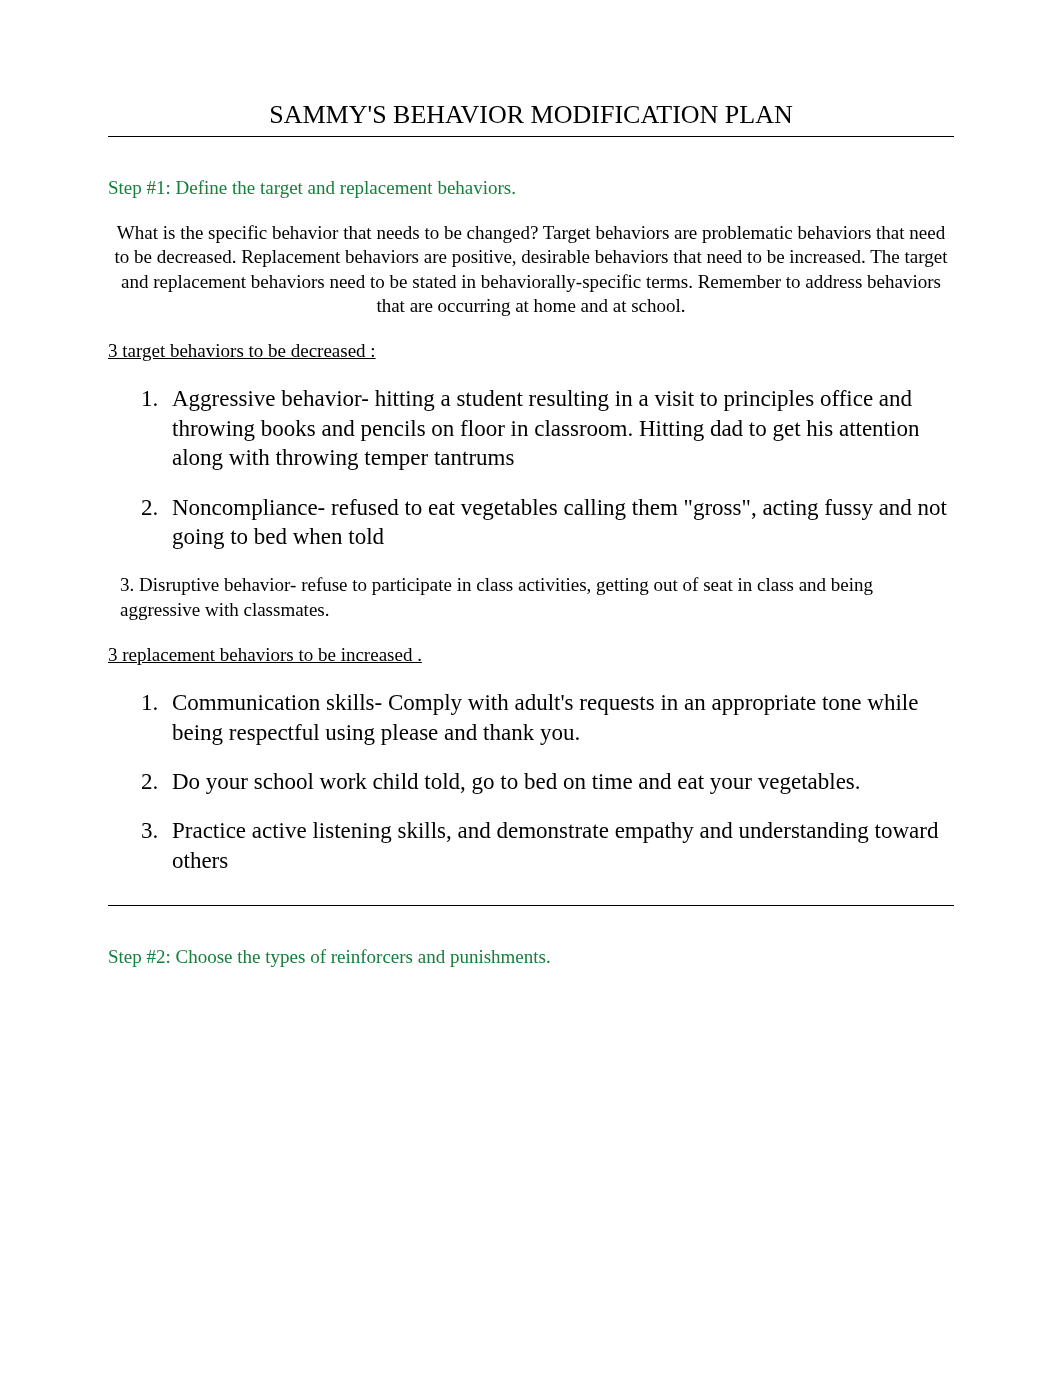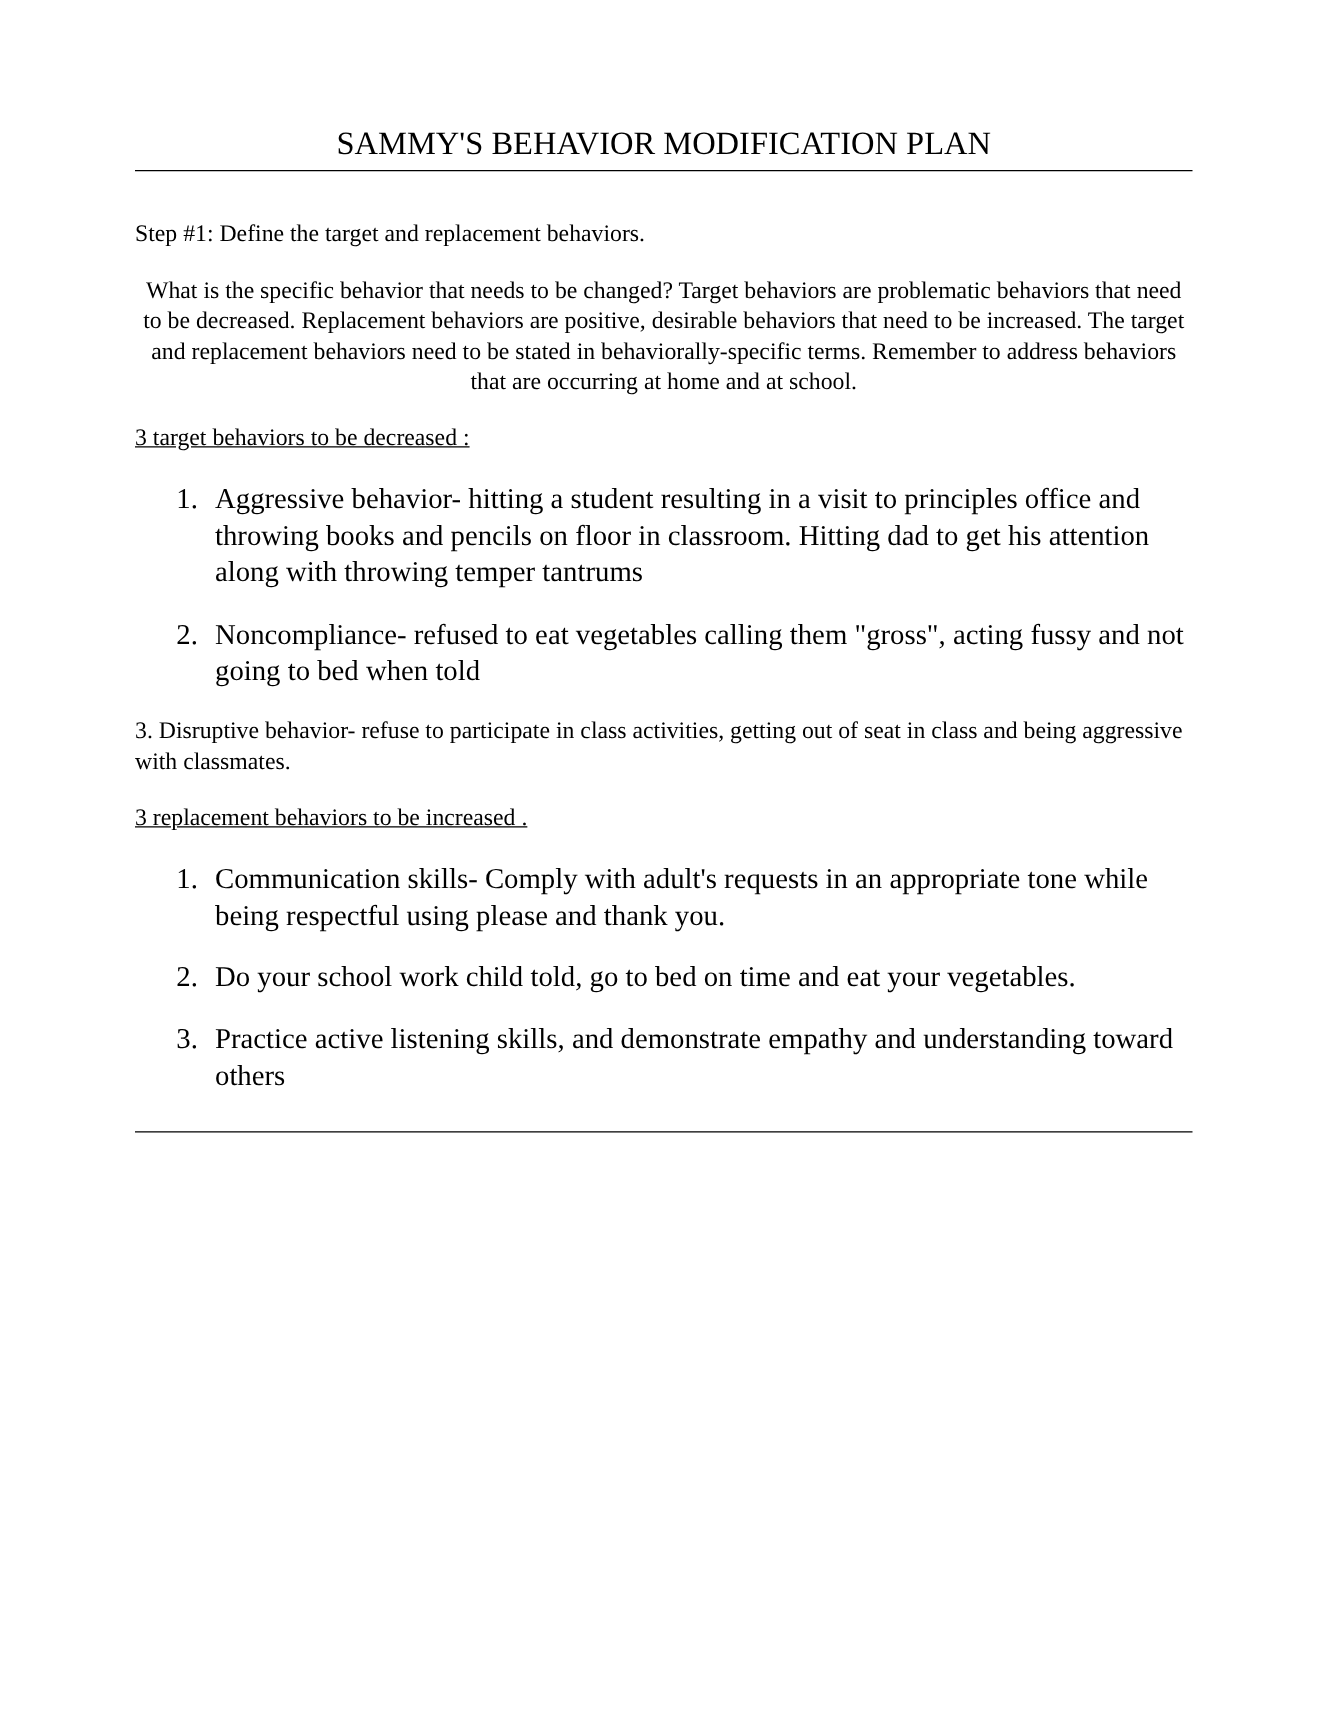--- a/index.html
+++ b/index.html
@@ -26,21 +26,21 @@
     border: none;
     border-top: 1.5px solid #000;
     margin: 0 0 40px 0;
   }
   .hr-line-mid {
     border: none;
     border-top: 1.5px solid #000;
     margin: 30px 0 40px 0;
   }
   .step-header {
-    color: #000000;
+    color: #15803d;
     font-size: 19px;
     margin-bottom: 22px;
   }
   .body-text {
     font-size: 19px;
     line-height: 1.28;
     margin: 0 0 22px 0;
     text-align: center;
   }
   .list-label {
@@ -54,21 +54,21 @@
     margin: 0 0 22px 0;
     padding-left: 56px;
   }
   ol.num-list li {
     margin-bottom: 20px;
     padding-left: 8px;
   }
   .unindented-item {
     font-size: 19px;
     line-height: 1.28;
-    margin: 0 0 22px 0;
+    margin: 0 0 22px 12px;
   }
 </style>
 </head>
 <body>
 
 <div class="page">
 
   <div class="title">SAMMY'S BEHAVIOR MODIFICATION PLAN</div>
   <hr class="hr-line">
 
@@ -88,16 +88,17 @@
   <p class="list-label">3 replacement behaviors to be increased .</p>
 
   <ol class="num-list">
     <li>Communication skills- Comply with adult's requests in an appropriate tone while being respectful using please and thank you.</li>
     <li>Do your school work child told, go to bed on time and eat your vegetables.</li>
     <li>Practice active listening skills, and demonstrate empathy and understanding toward others</li>
   </ol>
 
   <hr class="hr-line-mid">
 
+  <div class="step-header">Step #2:   Choose the types of reinforcers and punishments.</div>
 
 
 
 </div>
 
 </body></html>

